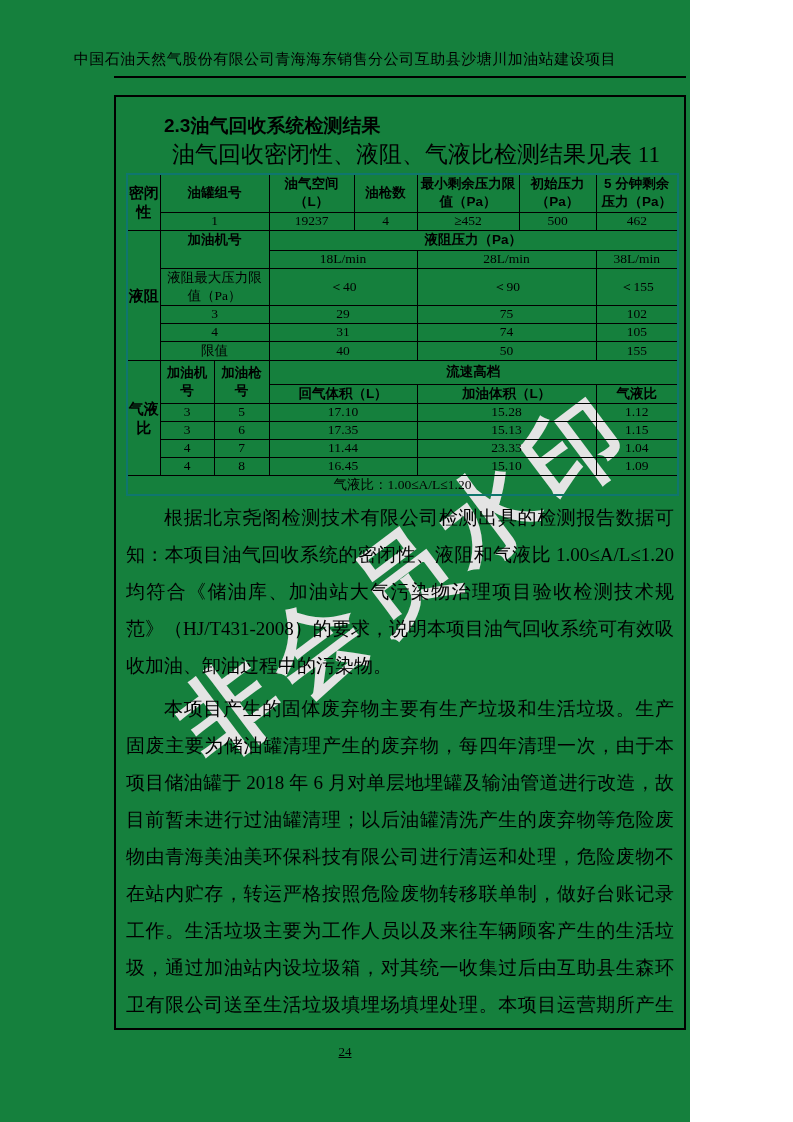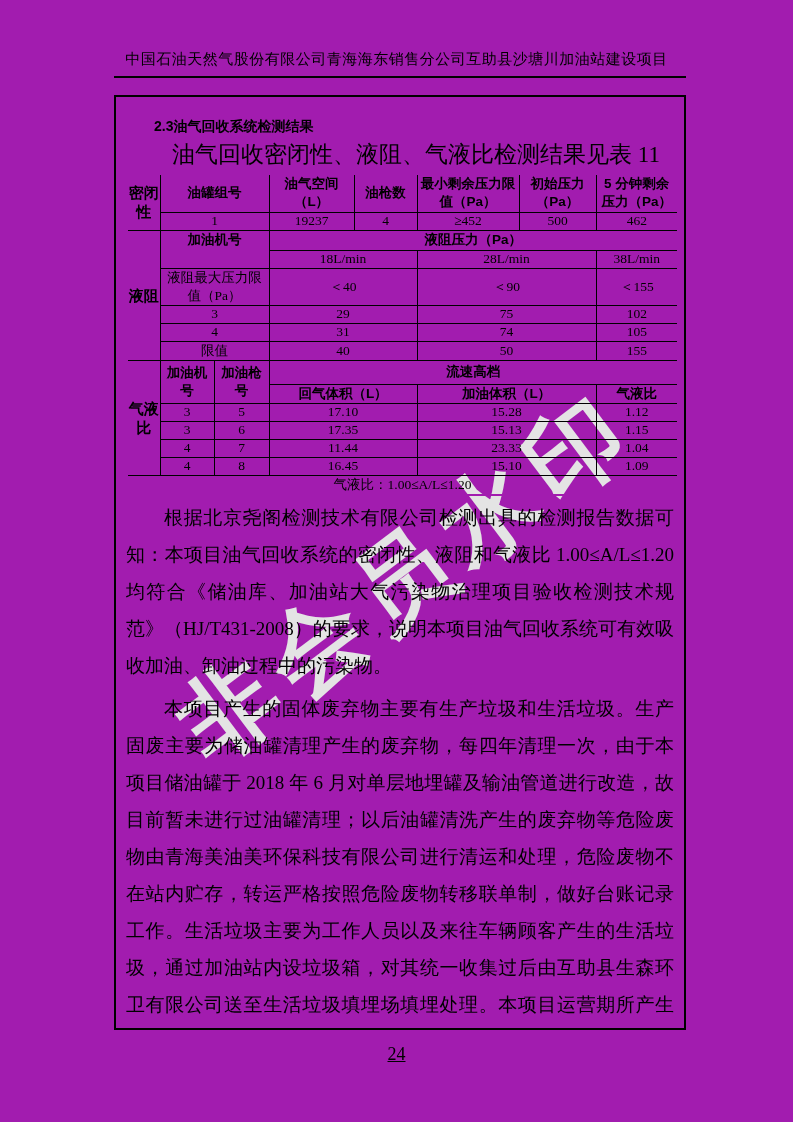--- a/index.html
+++ b/index.html
@@ -1,51 +1,51 @@
 <!DOCTYPE html>
 <html><head>
 <meta charset="utf-8">
 <style>
   html,body{margin:0;padding:0;background:#ffffff;}
   body{width:793px;height:1122px;font-family:"Liberation Serif",serif;color:#000;}
-  .page{position:relative;width:793px;height:1122px;overflow:hidden;background:#a21caf;}
+  .page{position:relative;width:690px;height:1122px;overflow:hidden;background:#15803d;}
 
   .running-head{position:absolute;top:50px;left:0;width:100%;text-align:center;
     font-family:"Liberation Sans",sans-serif;font-size:15px;letter-spacing:0.5px;}
   .head-rule{position:absolute;top:76px;left:114px;width:572px;border-top:2px solid #000;height:0;}
 
   .watermark{position:absolute;left:408px;top:578px;z-index:0;
     transform:translate(-50%,-50%) rotate(-37deg);
     font-family:"Liberation Sans",sans-serif;font-size:96px;font-weight:bold;
     color:#e4e4e4;letter-spacing:12px;white-space:nowrap;pointer-events:none;}
 
   .content-box{position:absolute;top:95px;left:114px;width:572px;height:935px;
     border:2px solid #000;box-sizing:border-box;padding:8px 10px 0 10px;overflow:hidden;}
 
-  .sec-heading{font-family:"Liberation Sans",sans-serif;font-weight:bold;font-size:14px;
+  .sec-heading{font-family:"Liberation Sans",sans-serif;font-weight:bold;font-size:19px;
     line-height:26px;margin:8px 0 0 0;text-indent:2em;}
   .bodytext{font-size:19px;line-height:37px;text-align:justify;text-indent:2em;margin:0;}
   .intro-line{font-size:23px;line-height:32px;text-indent:2em;margin:0;}
 
   .table-caption{text-align:center;font-family:"Liberation Sans",sans-serif;font-weight:bold;
     font-size:15px;line-height:18px;margin:2px 0 0 0;}
 
   table.det{border-collapse:collapse;width:553px;margin:2px auto 0 auto;table-layout:fixed;
-    border:2px solid #a21caf;font-size:13.5px;padding-left:32px;}
+    border:2px solid #0f766e;font-size:13.5px;padding-left:32px;}
   table.det th,table.det td{border:1px solid #000;text-align:center;vertical-align:middle;
     padding:0 2px;overflow:hidden;}
   table.det th{font-family:"Liberation Sans",sans-serif;font-weight:bold;}
   table.det td{font-weight:normal;}
   .vlab{font-family:"Liberation Sans",sans-serif;font-weight:bold;font-size:15px;
     line-height:19px;word-break:break-all;padding:0 !important;}
   .top-align td{vertical-align:top;}
   .tfoot-row td{text-align:left;padding-left:4px;font-size:13.5px;}
 
   .page-number{position:absolute;top:1044px;left:0;width:100%;text-align:center;
-    font-size:18px;font-family:"Liberation Serif",serif;text-decoration:underline;}
+    font-size:13px;font-family:"Liberation Serif",serif;text-decoration:underline;}
 </style>
 </head>
 <body>
 
 <div class="page">
 
   <div class="running-head">
     <span>中国石油天然气股份有限公司青海海东销售分公司互助县沙塘川加油站建设项目</span>
   </div>
   <div class="head-rule"></div>

